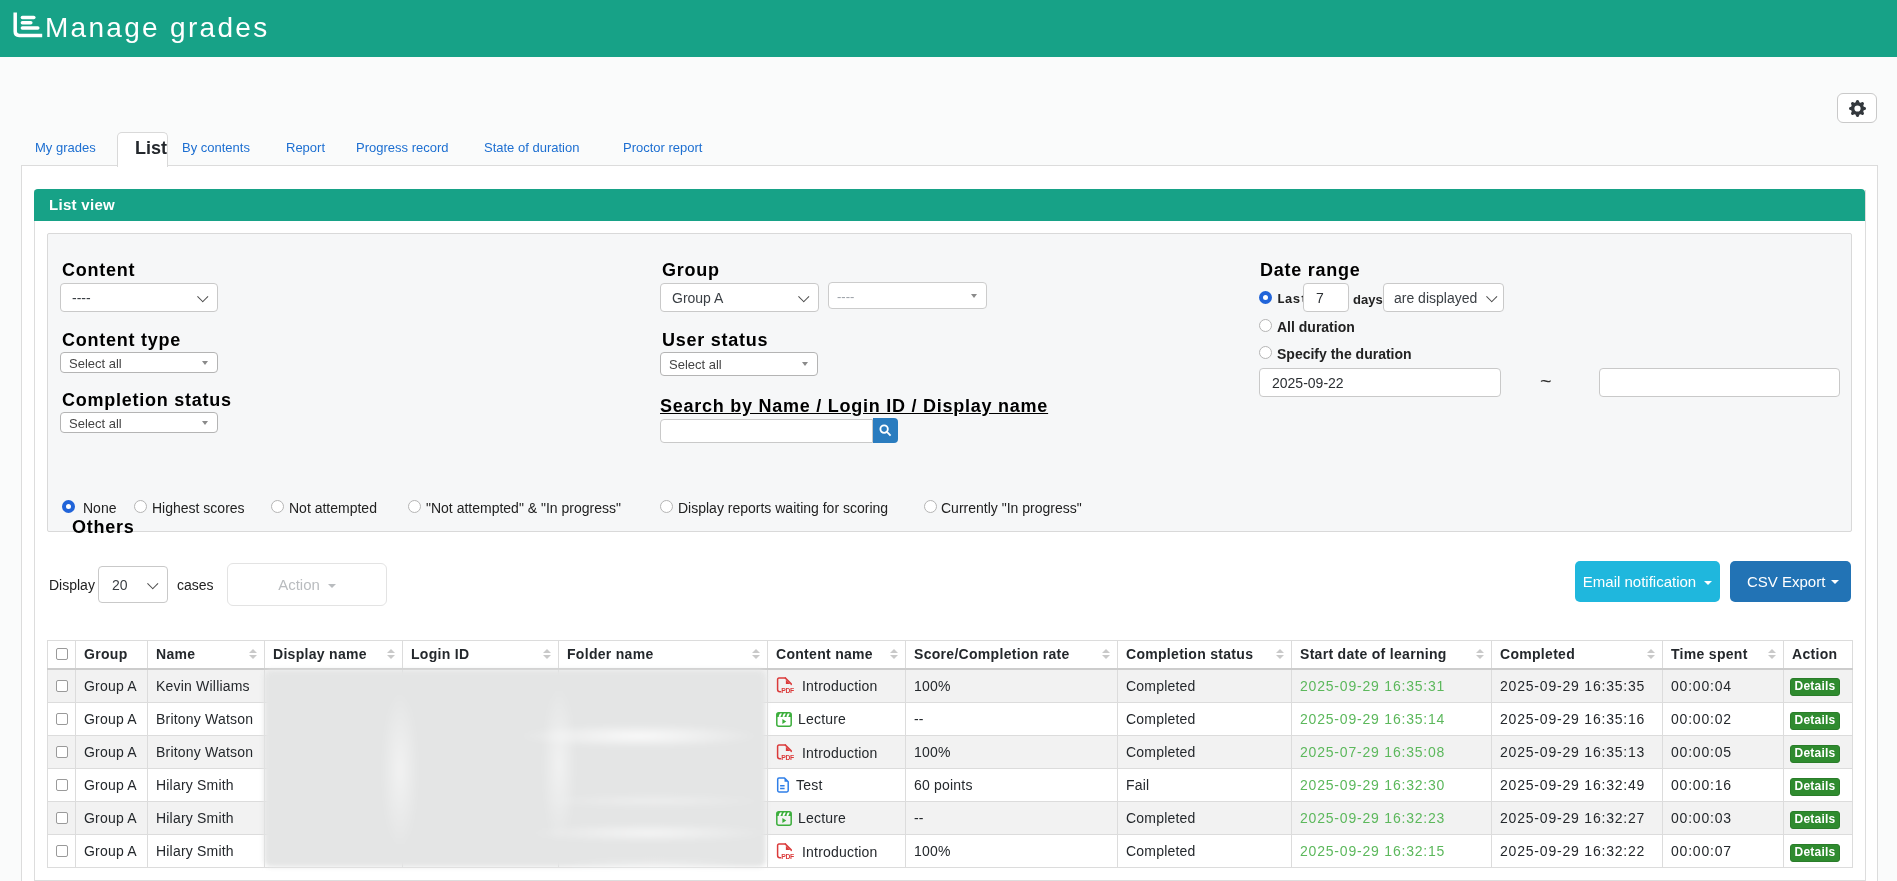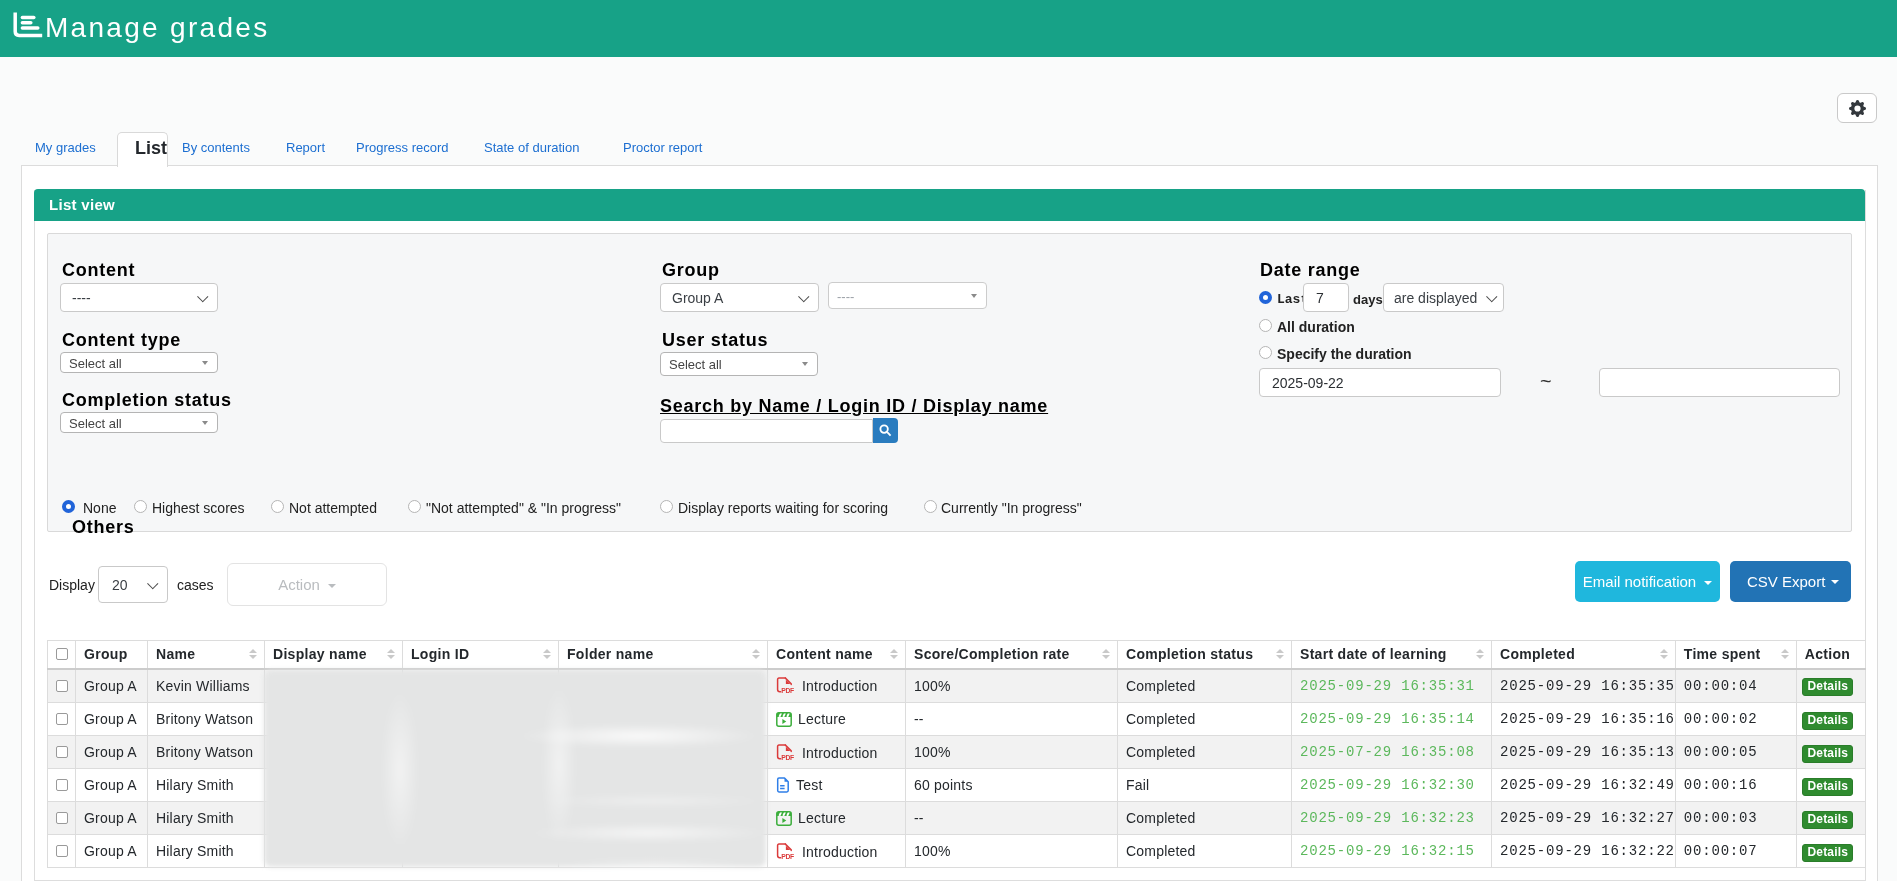--- a/index.html
+++ b/index.html
@@ -53,21 +53,21 @@
 #tbl th { height:28px; font-size:14px; text-align:left; border-bottom:2px solid #ccc; position:relative; letter-spacing:0.3px; }
 #tbl td { height:33px; letter-spacing:0.2px; }
 #tbl tr.odd td { background:#f2f2f2; }
 #tbl tr:nth-child(2) td { height:34px; }
 .cb { width:12px; height:12px; border:1px solid #9a9a9a; border-radius:2px; background:#fff; margin:0 auto; }
 .sort { position:absolute; right:7px; top:50%; margin-top:-5px; width:8px; }
 .sort em { display:block; width:0; height:0; border-left:4px solid transparent; border-right:4px solid transparent; }
 .sort em.u { border-bottom:4px solid #c9c9c9; margin-bottom:2px; }
 .sort em.d { border-top:4px solid #c9c9c9; }
 .green { color:#5cb85c; }
-#tbl td.dt { letter-spacing:0.8px;font-family:Liberation Mono, monospace; }
+#tbl td.dt { letter-spacing:0.8px; }
 .details { display:inline-block; position:relative; top:1px; left:-3px; background:#2f8b2f; border:1px solid #2a7d2a; color:#fff; font-size:12px; font-weight:bold; border-radius:3px; padding:0 4px 1px; line-height:15px; }
 .cicon { display:inline-block; vertical-align:-3px; margin-right:6px; }
 
 #blur { left:264px; top:670px; width:502px; height:197px;
   background:
     radial-gradient(ellipse 26px 110px at 136px 100px, rgba(255,255,255,0.5), rgba(255,255,255,0) 72%),
     radial-gradient(ellipse 24px 110px at 295px 95px, rgba(255,255,255,0.48), rgba(255,255,255,0) 72%),
     radial-gradient(ellipse 150px 15px at 375px 66px, rgba(255,255,255,0.8), rgba(255,255,255,0) 80%),
     radial-gradient(ellipse 150px 12px at 385px 163px, rgba(255,255,255,0.6), rgba(255,255,255,0) 80%),
     radial-gradient(ellipse 120px 10px at 390px 196px, rgba(255,255,255,0.4), rgba(255,255,255,0) 80%),

